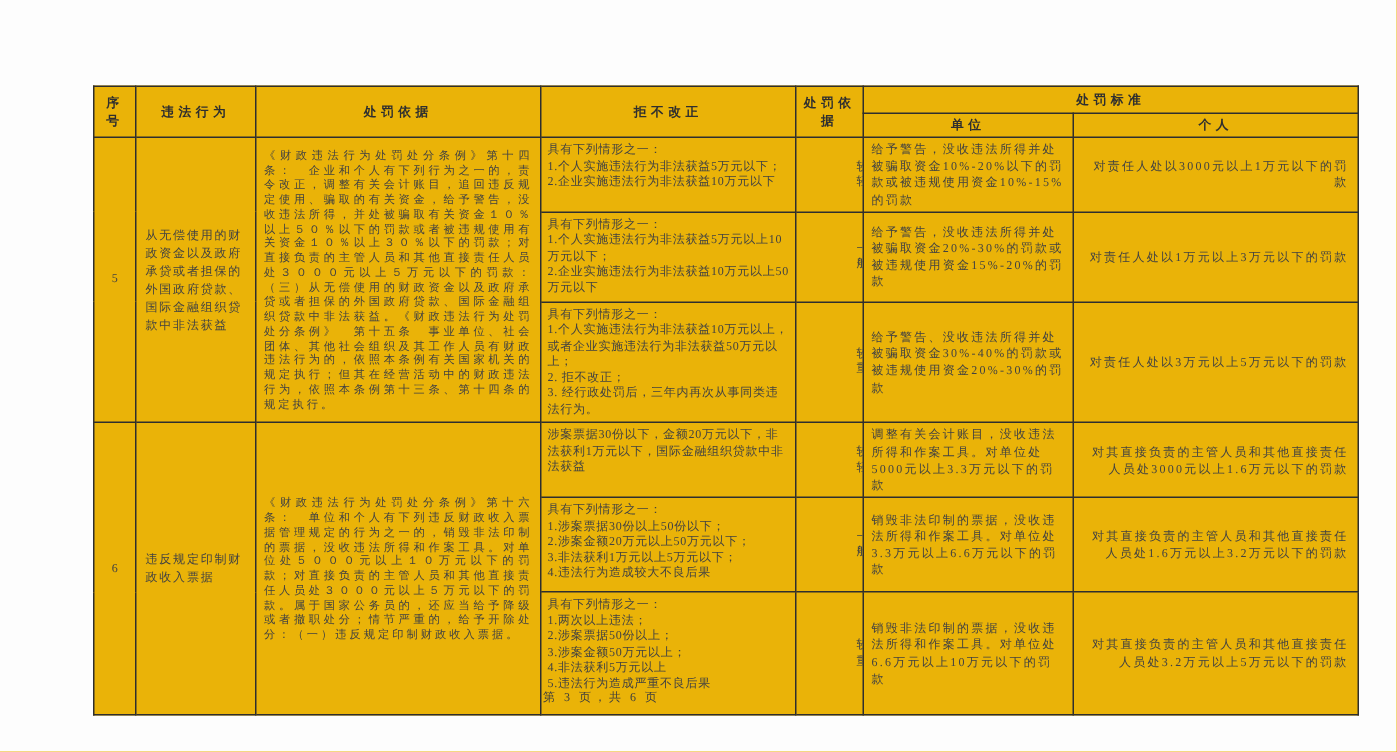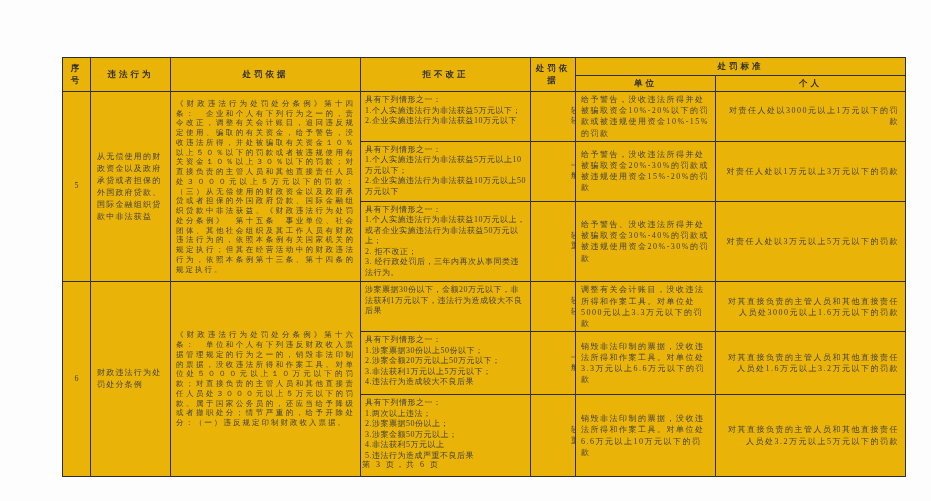--- a/index.html
+++ b/index.html
@@ -106,23 +106,23 @@
 1.个人实施违法行为非法获益10万元以上，或者企业实施违法行为非法获益50万元以上；
 2. 拒不改正；
 3. 经行政处罚后，三年内再次从事同类违法行为。</td>
       <td class="cell-level">较重</td>
       <td class="cell-unit">给予警告、没收违法所得并处被骗取资金30%-40%的罚款或被违规使用资金20%-30%的罚款</td>
       <td class="cell-indiv">对责任人处以3万元以上5万元以下的罚款</td>
     </tr>
 
     <tr style="height:48px">
       <td rowspan="3" class="cell-no">6</td>
-      <td rowspan="3" class="cell-behavior">财政违法行为处罚处分条例</td>
+      <td rowspan="3" class="cell-behavior">违反规定印制财政收入票据</td>
       <td rowspan="3" class="cell-basis">《财政违法行为处罚处分条例》第十六条：　单位和个人有下列违反财政收入票据管理规定的行为之一的，销毁非法印制的票据，没收违法所得和作案工具。对单位处５０００元以上１０万元以下的罚款；对直接负责的主管人员和其他直接责任人员处３０００元以上５万元以下的罚款。属于国家公务员的，还应当给予降级或者撤职处分；情节严重的，给予开除处分：（一）违反规定印制财政收入票据。</td>
-      <td class="cell-circ">涉案票据30份以下，金额20万元以下，非法获利1万元以下，违法行为造成较大不良后果</td>
+      <td class="cell-circ">涉案票据30份以下，金额20万元以下，非法获利1万元以下，国际金融组织贷款中非法获益</td>
       <td class="cell-level">较轻</td>
       <td class="cell-unit">调整有关会计账目，没收违法所得和作案工具。对单位处5000元以上3.3万元以下的罚款</td>
       <td class="cell-indiv">对其直接负责的主管人员和其他直接责任人员处3000元以上1.6万元以下的罚款</td>
     </tr>
     <tr style="height:63px">
       <td class="cell-circ">具有下列情形之一：
 1.涉案票据30份以上50份以下；
 2.涉案金额20万元以上50万元以下；
 3.非法获利1万元以上5万元以下；
 4.违法行为造成较大不良后果</td>

